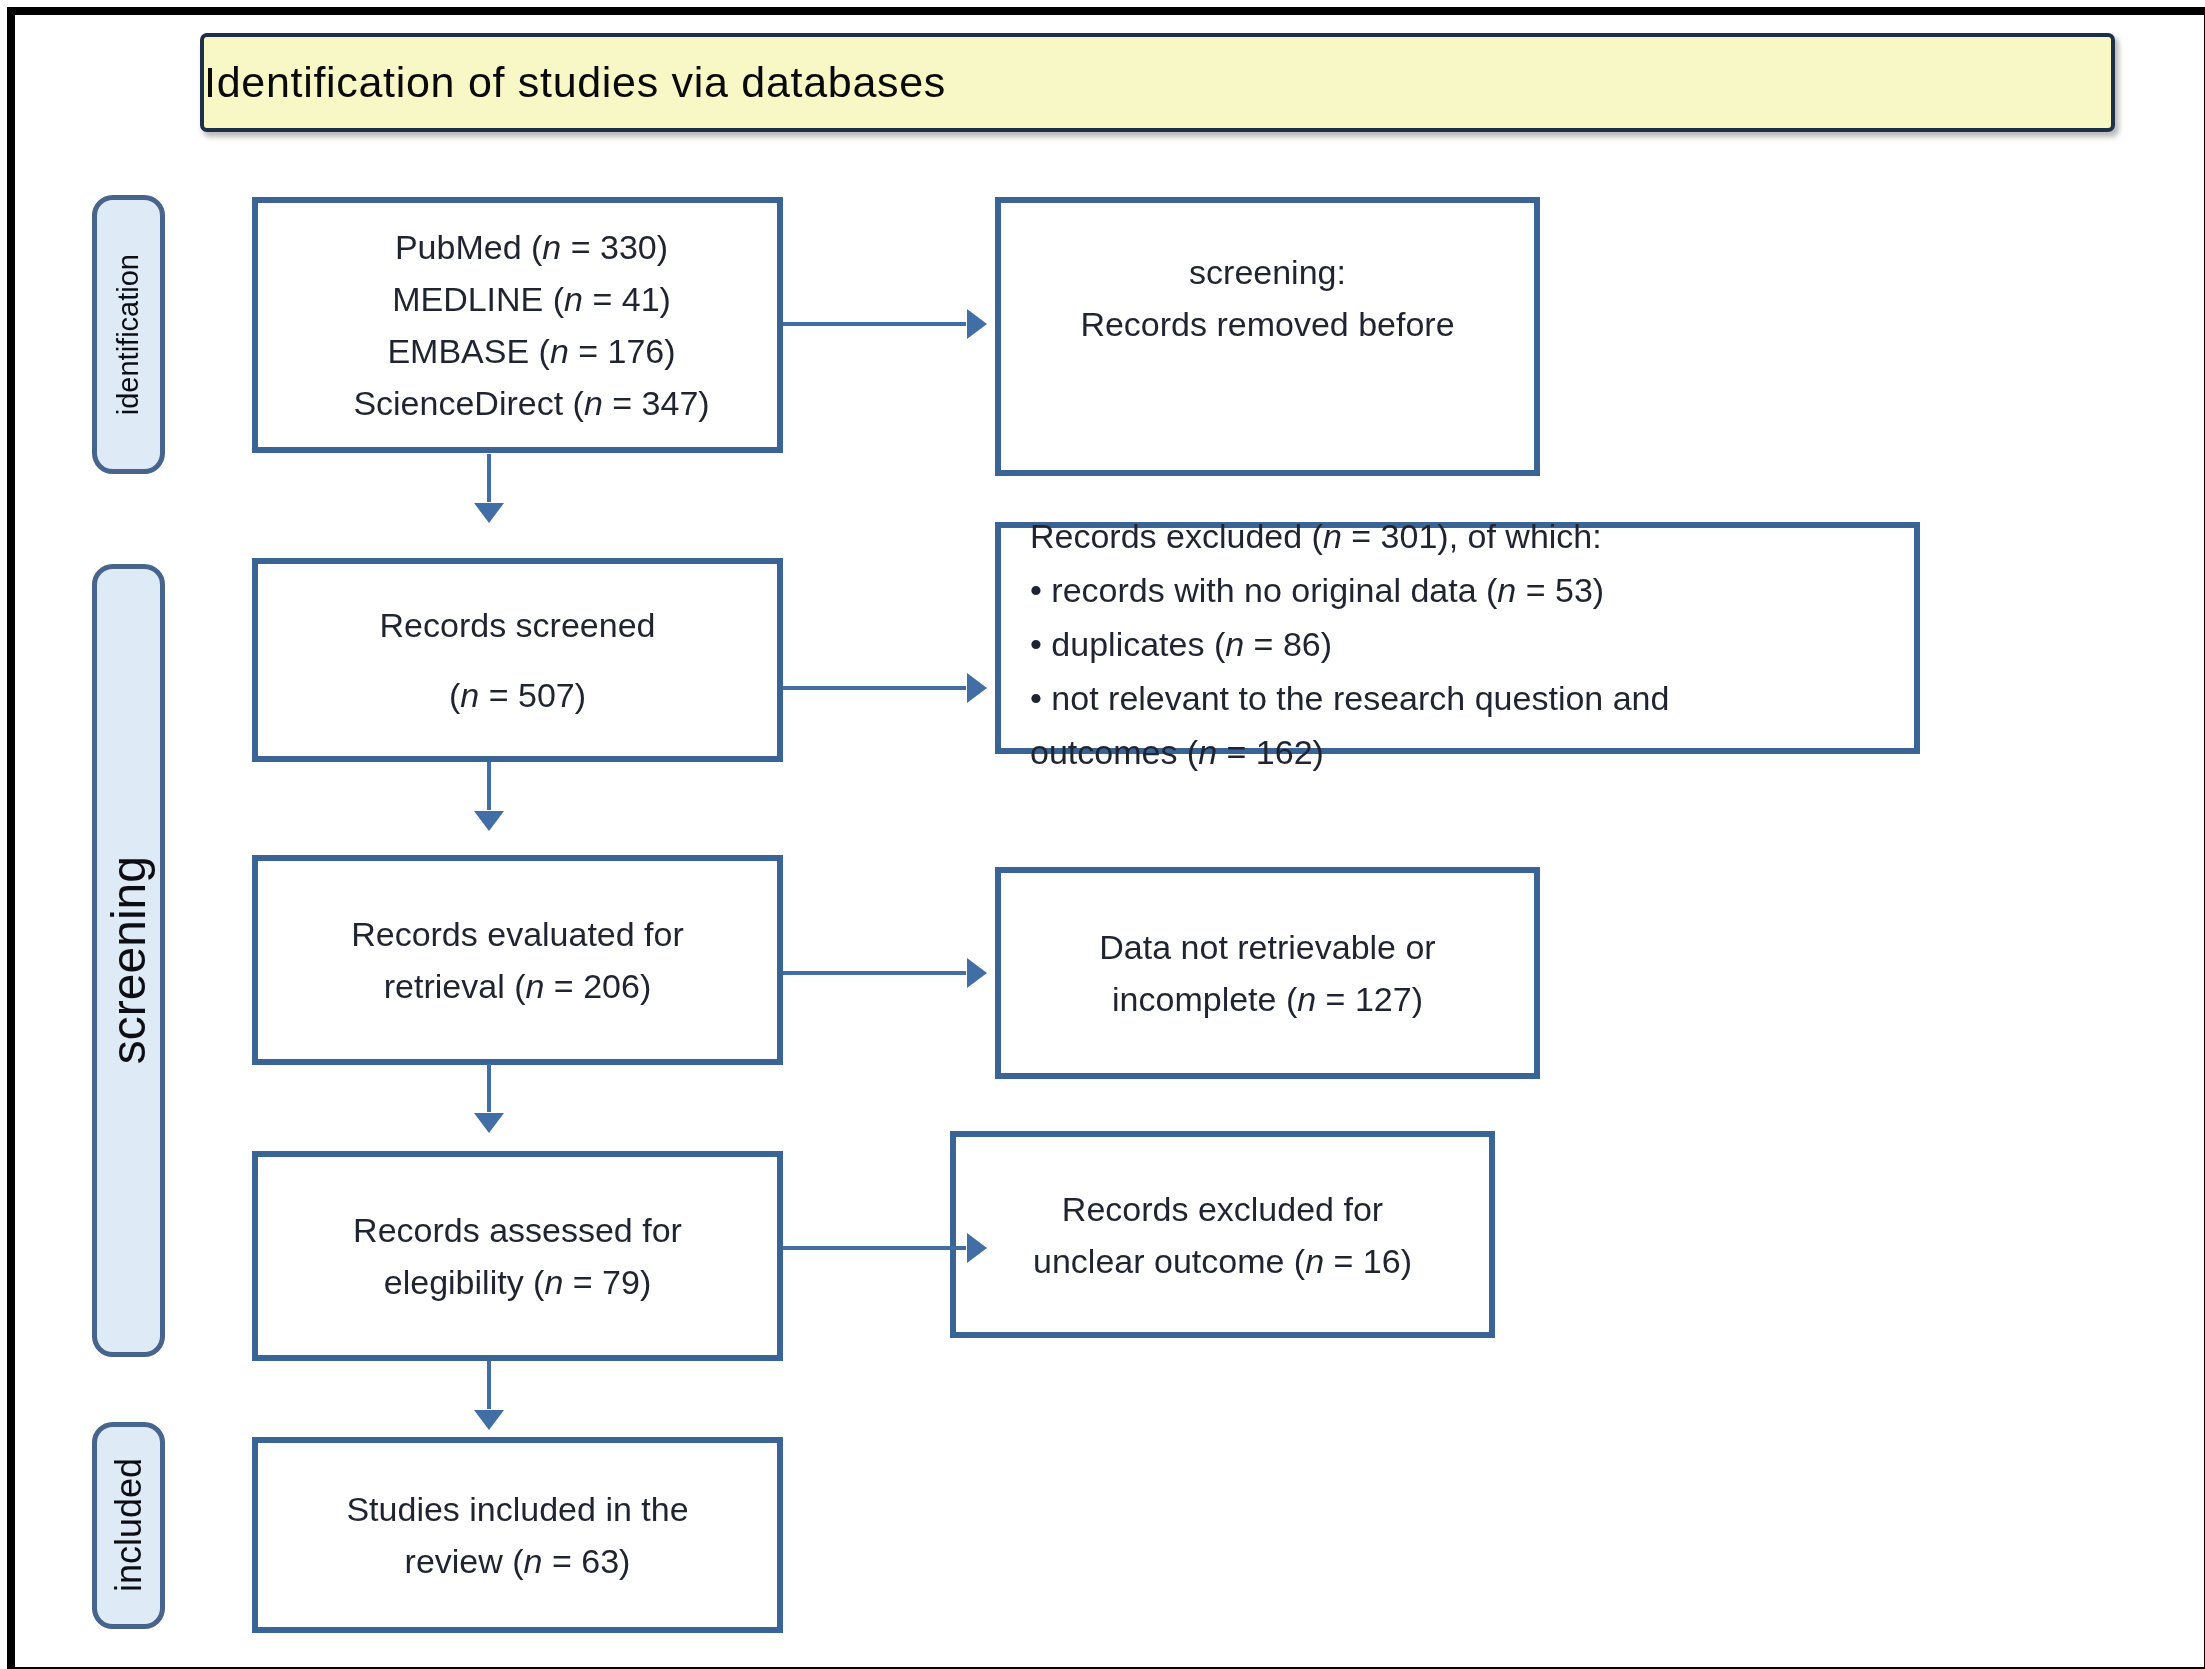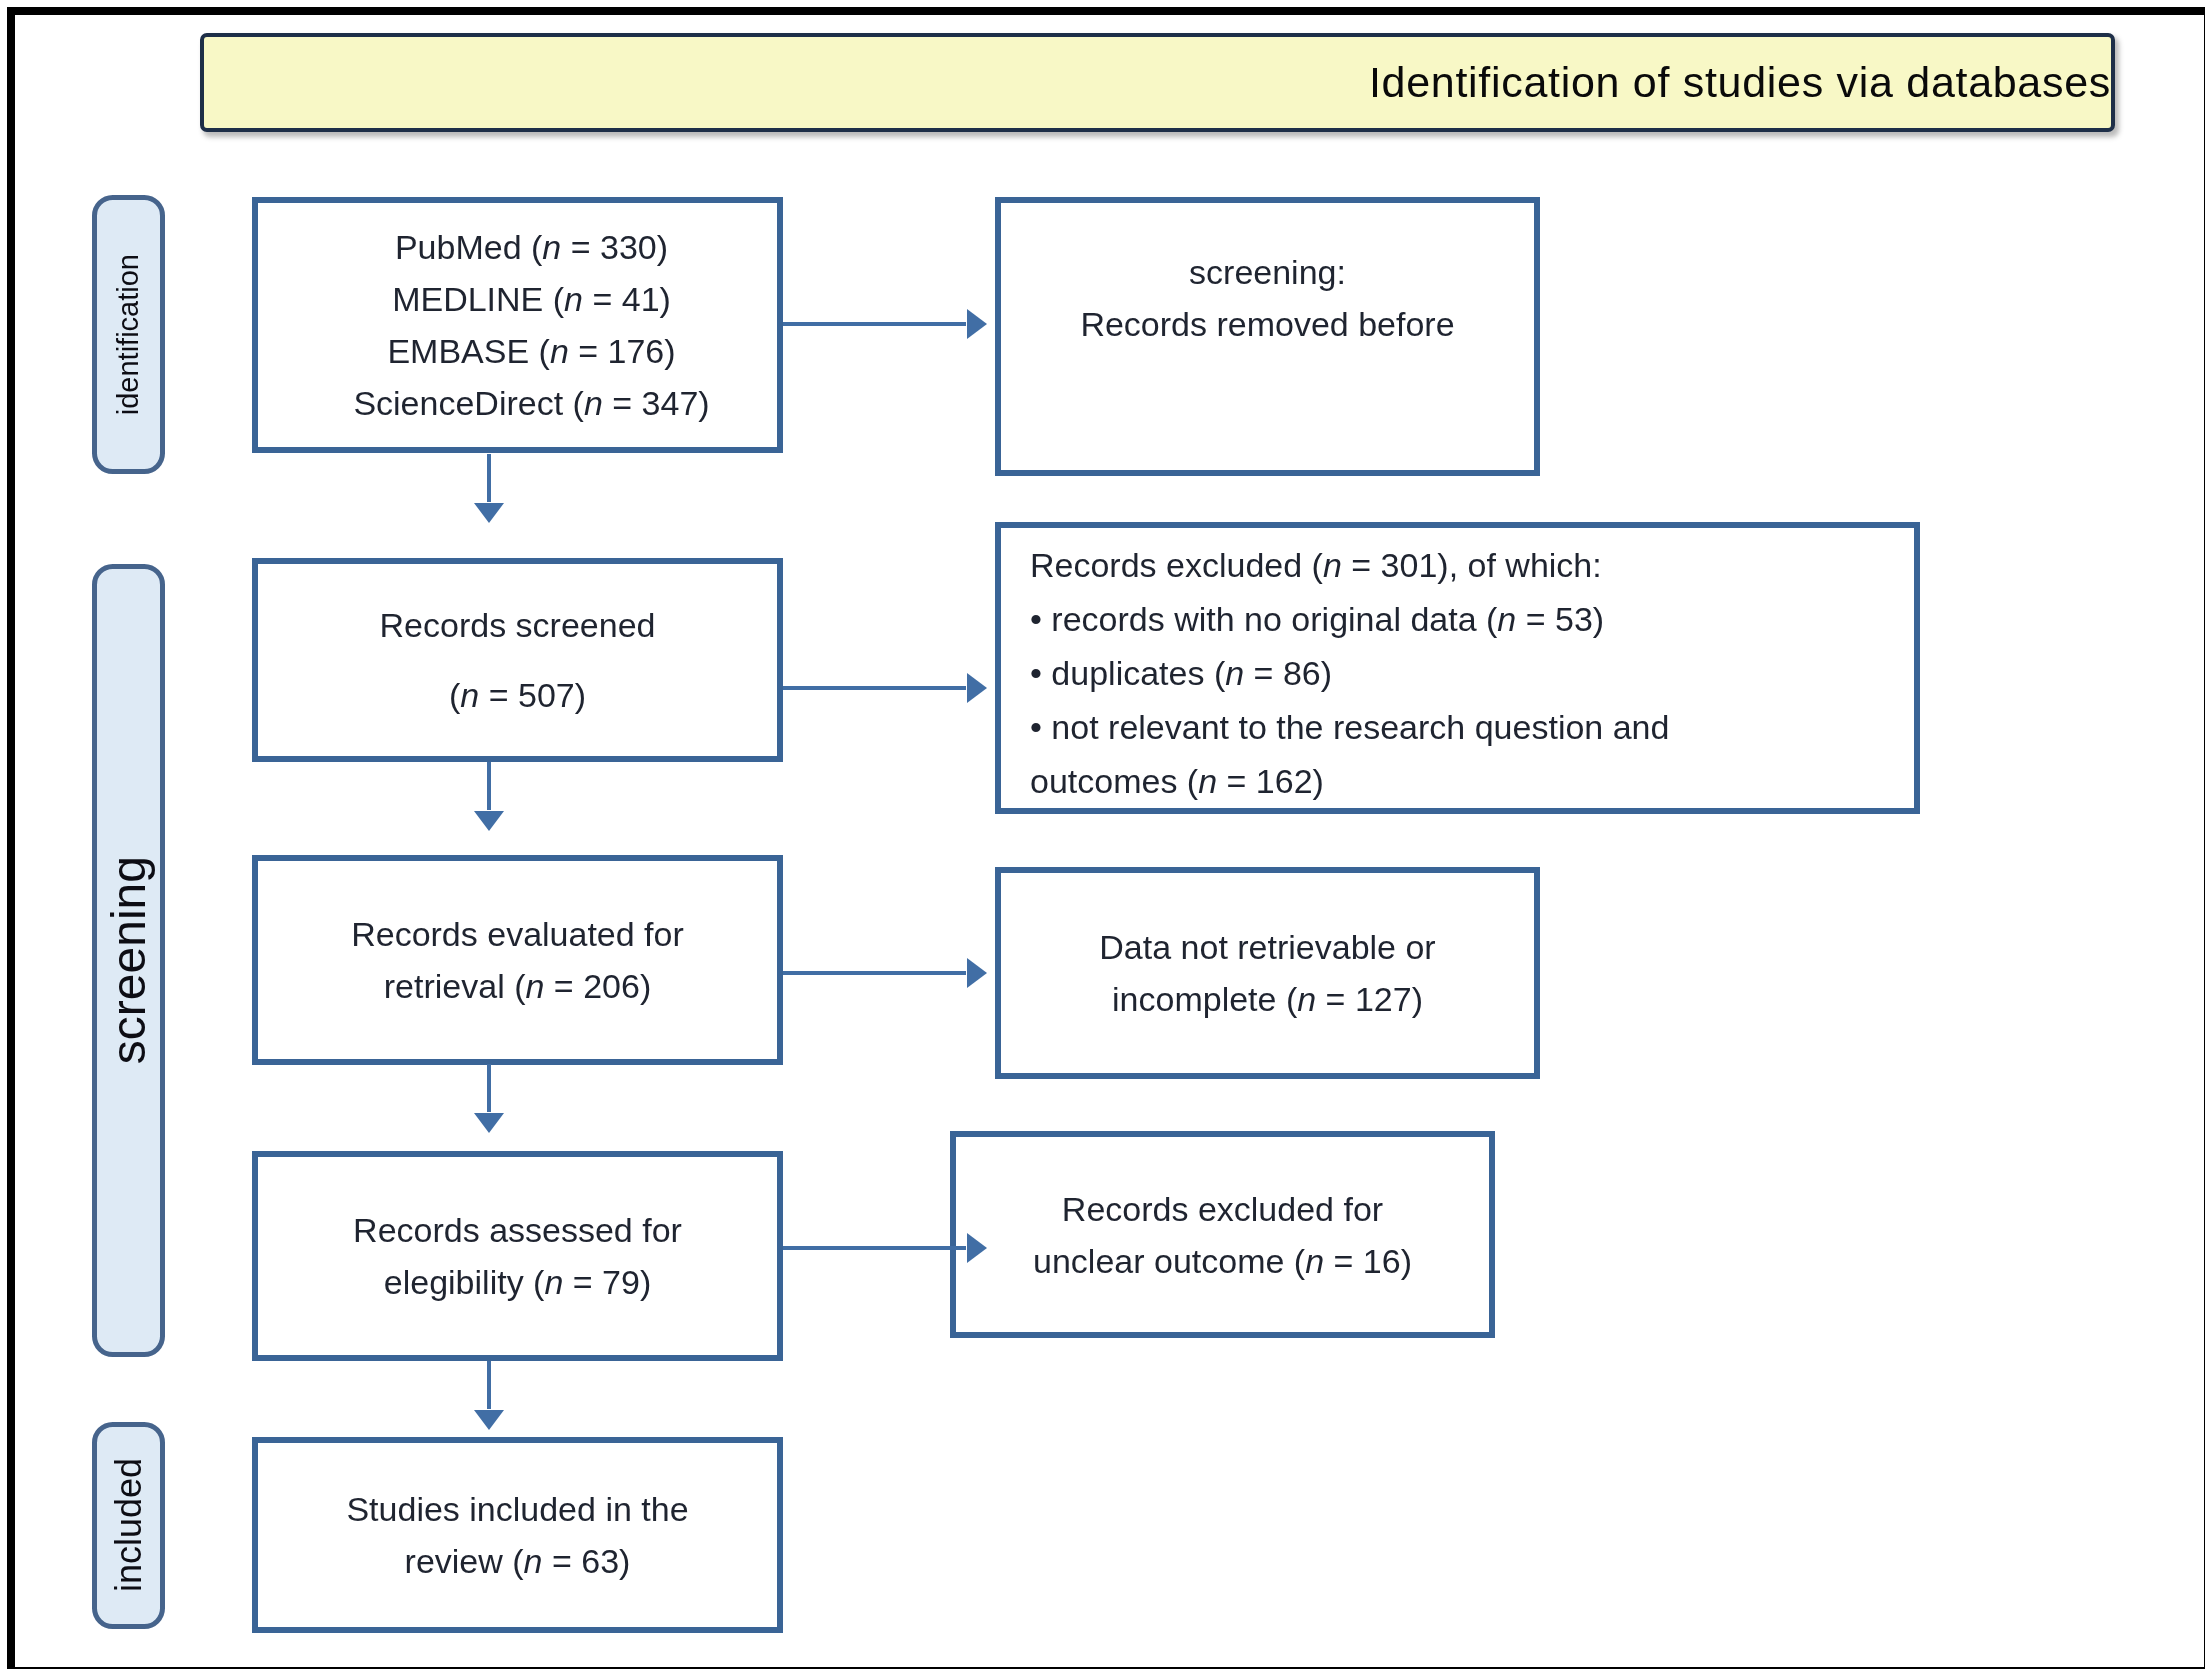--- a/index.html
+++ b/index.html
@@ -13,21 +13,21 @@
     position:absolute; left:6.9px; top:6.9px; width:2189px; height:1652px;
     border:8.3px solid var(--outer_border,#000);
   }
   
   .banner {
     position:absolute; left:200px; top:33px; width:1907px; height:91px;
     background:var(--banner_fill,#f8f8c6);
     border:4.1px solid var(--banner_border,#1e2f48);
     border-radius:6.9px;
     box-shadow:3.4px 4.1px 5.5px rgba(60,60,60,0.35);
-    display:flex; align-items:center; justify-content:flex-end;
+    display:flex; align-items:center; justify-content:flex-start;
     font-size:43px; color:#0a0a0a; letter-spacing:0.7px;
   }
   
   .rail {
     position:absolute; left:92px; width:73px;
     background:var(--rail_fill,#deeaf5);
     border:5.5px solid var(--rail_border,#46648c);
     border-radius:20.7px;
     display:flex; align-items:center; justify-content:center;
     box-sizing:border-box;
@@ -48,22 +48,22 @@
     border:6.9px solid var(--box_border,#3a6496);
     display:flex; flex-direction:column; justify-content:center;
     font-size:34px; line-height:52px; text-align:center;
     color:var(--text,#1f2430);
   }
   .box .line { white-space:nowrap; }
   .box i { font-style:italic; }
   #box-databases       { left:252px;  top:197px;  width:531px;  height:256px;padding-left:28px; }
   #box-removed         { left:995px; top:197px;  width:545px;  height:279px; justify-content:flex-start; padding-top:43px; }
   #box-screened        { left:252px;  top:558px;  width:531px;  height:204px;gap:18px; }
-  #box-excluded        { left:995px; top:522px;  width:925px; height:292px;
-                         text-align:left; justify-content:flex-end;
+  #box-excluded        { left:995px; top:522px;  width:925px; height:232px;
+                         text-align:left; justify-content:center;
                          padding:11px 18px 0 29px; line-height:54px; }
   #box-evaluated       { left:252px;  top:855px; width:531px;  height:210px; }
   #box-notretrievable  { left:995px; top:867px; width:545px;  height:212px;text-align:center; }
   #box-assessed        { left:252px;  top:1151px; width:531px;  height:210px; }
   #box-unclear         { left:950px; top:1131px; width:545px;  height:207px; }
   #box-included        { left:252px;  top:1437px; width:531px;  height:196px; }
   
   .varrow { position:absolute; width:30px; }
   .varrow .stem {
     position:absolute; left:13px; top:0; width:4.1px; height:calc(100% - 20.7px);

